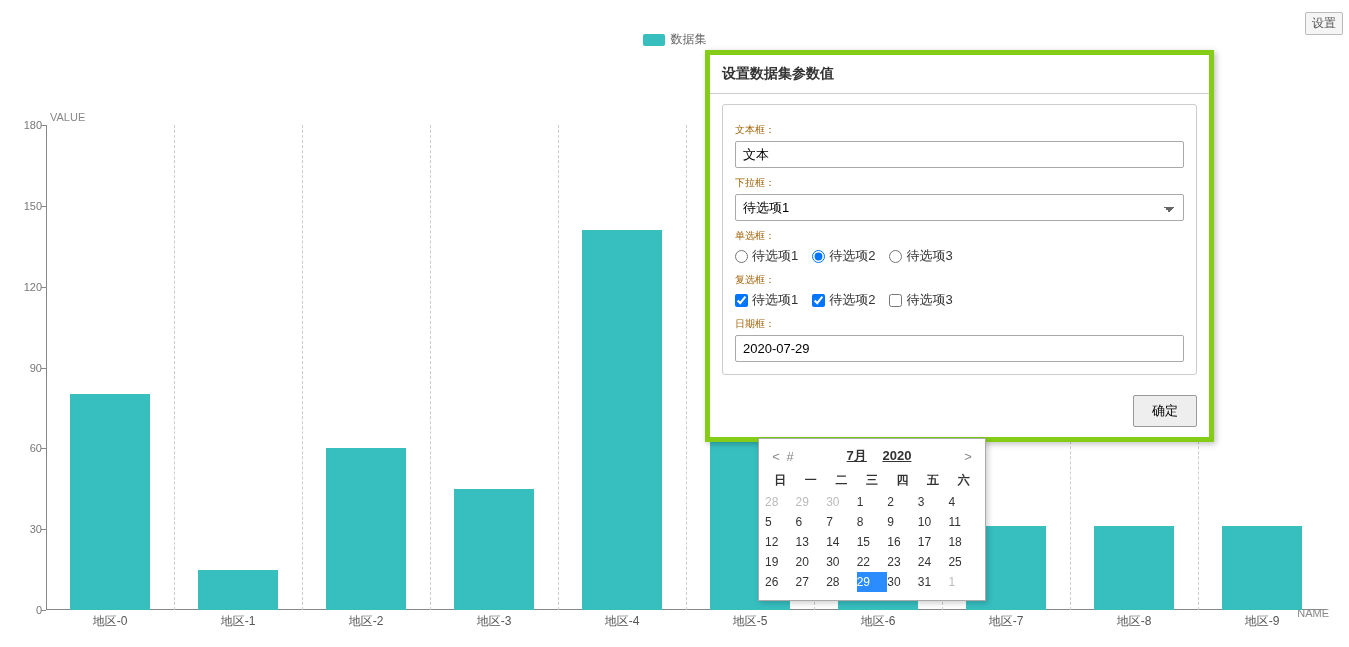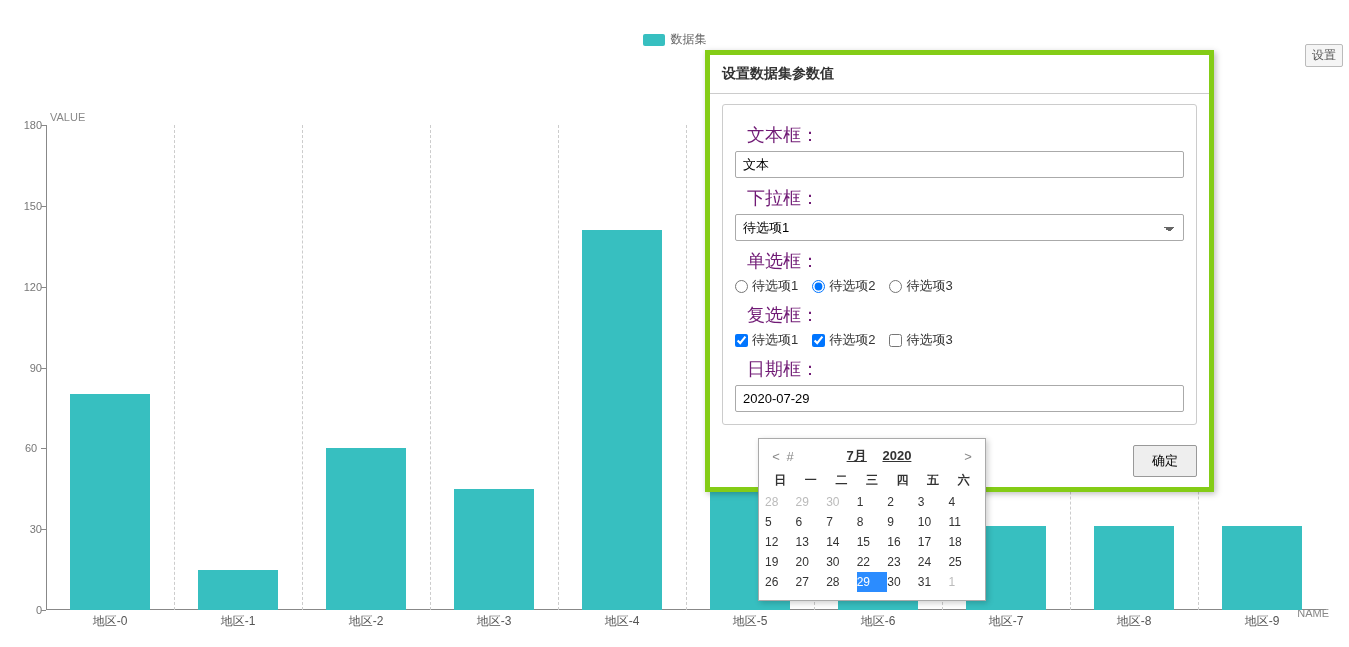--- a/index.html
+++ b/index.html
@@ -1,19 +1,19 @@
 <!DOCTYPE html>
 <html><head>
 <meta charset="utf-8">
 <style>
 * { box-sizing: border-box; margin: 0; padding: 0; }
 body { font-family: Arial, "Microsoft YaHei", sans-serif; font-size: 13px; color: #333; background: #fff; position: relative; width: 1349px; height: 647px; overflow: hidden; }
 
 
-.settings-btn { position: absolute; top: 44px; right: 6px; border: 1px solid #bbb; background: #f5f5f5; padding: 2px 6px; font-size: 12px; cursor: pointer; border-radius: 2px; color: #555; }
+.settings-btn { position: absolute; top: 12px; right: 6px; border: 1px solid #bbb; background: #f5f5f5; padding: 2px 6px; font-size: 12px; cursor: pointer; border-radius: 2px; color: #555; }
 
 
 .chart-wrap { position: absolute; left: 0; top: 25px; width: 1349px; height: 615px; }
 .chart-title { text-align: center; font-weight: bold; font-size: 16px; color: #333; margin-top: 8px; }
 .legend { text-align: center; margin-top: 6px; font-size: 12px; color: #666; }
 .legend .swatch { display: inline-block; width: 22px; height: 12px; background: #37BFC0; border-radius: 2px; vertical-align: middle; margin-right: 6px; }
 .axis-label-v { position: absolute; left: 50px; top: 86px; font-size: 11px; color: #888; }
 .axis-label-h { position: absolute; right: 20px; top: 582px; font-size: 11px; color: #888; }
 .plot { position: absolute; left: 46px; top: 100px; width: 1280px; height: 485px; }
 .y-tick { position: absolute; left: -26px; font-size: 11px; color: #777; transform: translateY(-50%); text-align: right; width: 22px; }
@@ -24,21 +24,21 @@
 .bar { position: absolute; bottom: 0; background: #37BFC0; }
 .x-lab { position: absolute; bottom: -20px; font-size: 12px; color: #555; text-align: center; transform: translateX(-50%); white-space: nowrap; }
 
 
 .dialog { position: absolute; left: 705px; top: 50px; width: 509px; background: #fff; border: 5px solid #84cc16; box-shadow: 2px 2px 6px rgba(0,0,0,0.25); }
 .dialog-header { padding: 10px 12px; font-weight: bold; font-size: 14px; border-bottom: 1px solid #ccc; }
 .dialog-body { padding: 10px 12px; }
 .fieldset { border: 1px solid #ccc; border-radius: 3px; padding: 10px 12px 12px 12px; }
 .fieldset-legend { font-weight: bold; font-size: 13px; margin-bottom: 8px; }
 .form-row { margin-top: 8px; }
-.form-label { font-size: 18px; color: #701a75; margin-bottom: 4px; display: block; margin-left: 12px; }
+.form-label { font-size: 10px; color: #a16207; margin-bottom: 4px; display: block; }
 .text-input, .select-input, .date-input { width: 100%; padding: 5px 7px; border: 1px solid #aaa; border-radius: 2px; font-size: 13px; background: #fff; }
 .select-input { appearance: none; background-image: linear-gradient(45deg,transparent 50%,#666 50%),linear-gradient(135deg,#666 50%,transparent 50%); background-position: calc(100% - 14px) 12px, calc(100% - 9px) 12px; background-size: 5px 5px,5px 5px; background-repeat: no-repeat; }
 .inline-opts { display: flex; gap: 14px; margin-top: 4px; }
 .inline-opts label { display: flex; align-items: center; gap: 4px; font-size: 13px; }
 .dialog-footer { padding: 10px 12px; text-align: right; border-top: 0; }
 .ok-btn { padding: 6px 18px; border: 1px solid #999; background: #eee; font-size: 13px; cursor: pointer; border-radius: 2px; }
 
 
 .datepicker { position: absolute; left: 758px; top: 438px; width: 228px; background: #fff; border: 1px solid #aaa; box-shadow: 2px 2px 6px rgba(0,0,0,0.2); padding: 6px 6px 8px 6px; }
 .dp-head { display: flex; align-items: center; justify-content: space-between; padding: 2px 4px 4px 4px; font-size: 13px; }
@@ -62,21 +62,21 @@
   </div>
   <div class="axis-label-v">VALUE</div>
   <div class="axis-label-h">NAME</div>
   <div class="plot" id="plot">
     <div class="y-axis-line"></div>
     <div class="x-axis-line"></div>
   <div class="y-tick" style="top: 485px;">0</div>
       <div class="y-tick-mark" style="top: 485px;"></div>
       <div class="y-tick" style="top: 404.167px;">30</div>
       <div class="y-tick-mark" style="top: 404.167px;"></div>
-      <div class="y-tick" style="top: 323.333px; text-align: center;">60</div>
+      <div class="y-tick" style="top: 323.333px;">60</div>
       <div class="y-tick-mark" style="top: 323.333px;"></div>
       <div class="y-tick" style="top: 242.5px;">90</div>
       <div class="y-tick-mark" style="top: 242.5px;"></div>
       <div class="y-tick" style="top: 161.667px;">120</div>
       <div class="y-tick-mark" style="top: 161.667px;"></div>
       <div class="y-tick" style="top: 80.8333px;">150</div>
       <div class="y-tick-mark" style="top: 80.8333px;"></div>
       <div class="y-tick" style="top: 0px;">180</div>
       <div class="y-tick-mark" style="top: 0px;"></div>
       <div class="cat-split" style="left: 128px;"></div>

